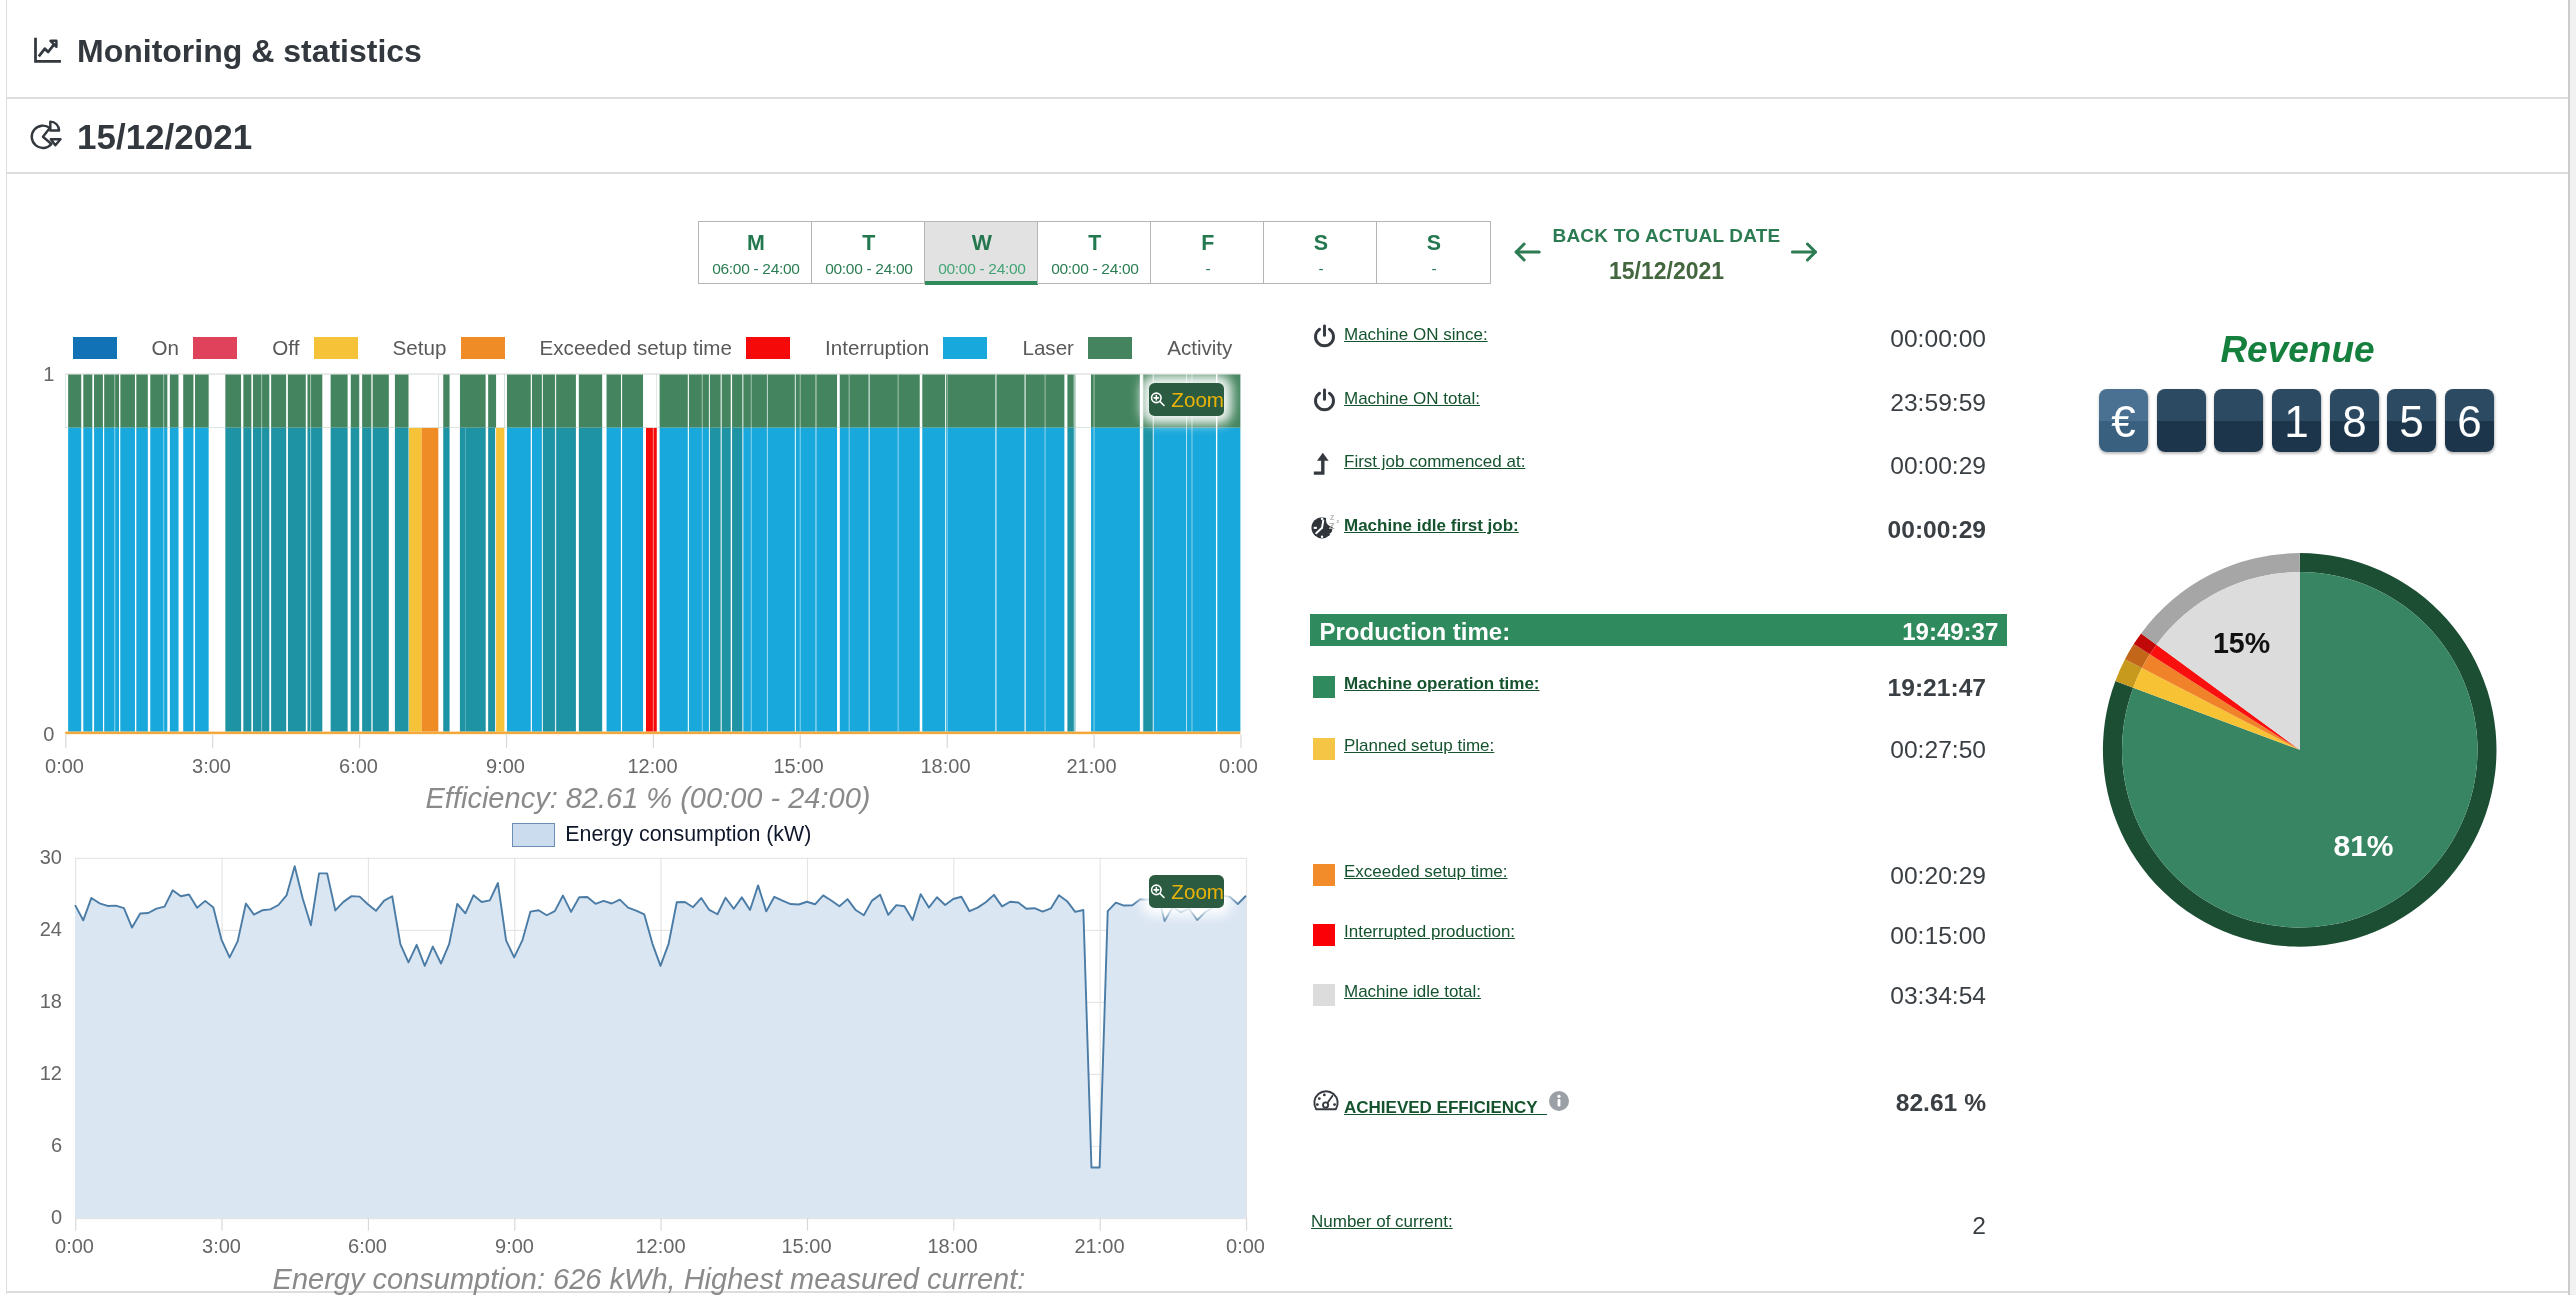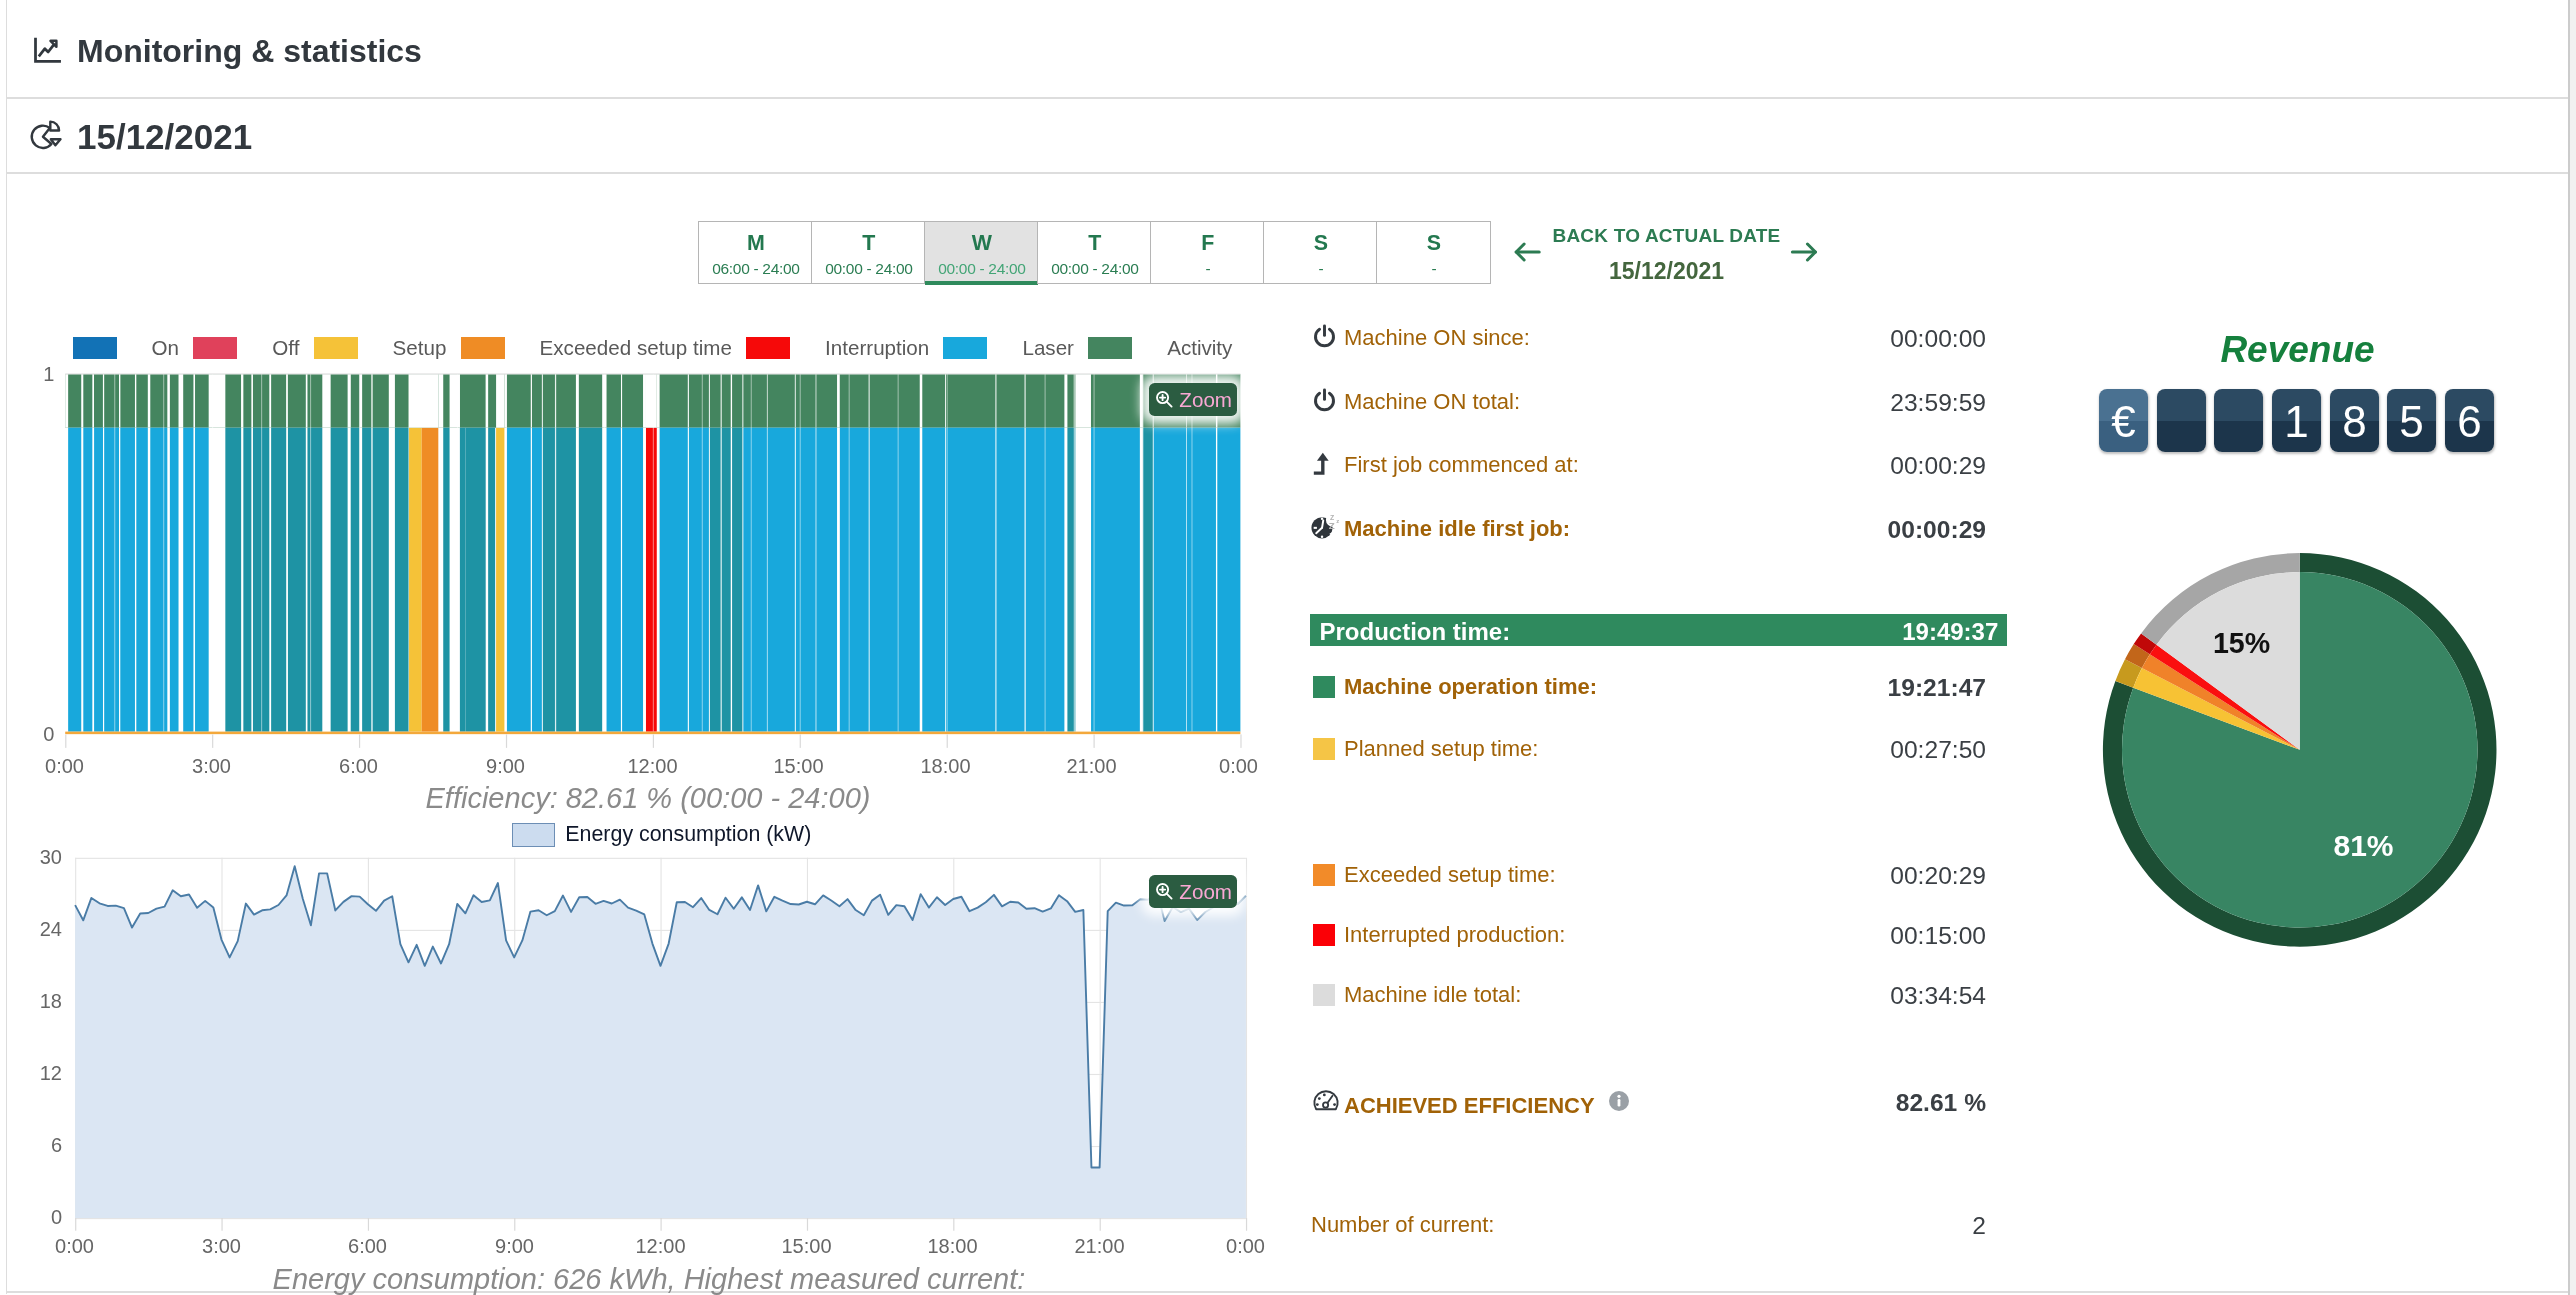--- a/index.html
+++ b/index.html
@@ -47,37 +47,37 @@
 
 svg.chart { position:absolute; left:0; top:0; }
 
 
 .ylab { position:absolute; font-size:20px; color:#666; text-align:right; width:40px; }
 .xlab { position:absolute; font-size:20px; color:#666; text-align:center; width:71px; }
 .cap { position:absolute; font-size:29px; font-style:italic; color:#8a8a8a;
   text-align:center; }
 
 
-.zoom { position:absolute; left:1149px; width:88px; height:33px; background:#2b5c41;
-  border-radius:5.6px; color:#f9a8d4; font-size:20.6px; display:flex; align-items:center;
+.zoom { position:absolute; left:1149px; width:75px; height:33px; background:#2b5c41;
+  border-radius:5.6px; color:#eab308; font-size:20.6px; display:flex; align-items:center;
   justify-content:center; gap:4.8px;
   box-shadow:0 0 11px 8px rgba(255,255,255,0.92); }
 
 
 .elegend { position:absolute; left:512px; top:822px; display:flex; align-items:center; }
 .eb { width:43px; height:24px; background:#ccdcef; border:1.6px solid #6c8eb5;
   margin-right:10.3px; }
 .et { font-size:21.4px; color:#0f172a; }
 
 
 .srow { position:absolute; left:1311px; width:687px; height:0; }
 .ric { position:absolute; left:0; top:-15px; width:30px; }
 .rsw { position:absolute; left:1.6px; top:-11px; width:22px; height:22px; }
-.rlab { position:absolute; left:33px; top:-12.7px; font-size:22px; color:#a16207;
-  white-space:nowrap; }
+.rlab { position:absolute; left:33px; top:-12.7px; font-size:17px; color:#14532d;
+  white-space:nowrap;text-decoration:underline; }
 .rval { position:absolute; right:12px; top:-12.7px; font-size:24.6px; color:#3a3f44;
   text-align:right; }
 .hbar { position:absolute; left:1310px; width:697px; height:32px; color:#fff;
   font-size:24px; font-weight:bold; }
 .hbar span { position:absolute; top:4px; }
 .hbar span:first-child { left:9.5px; }
 .hbar .hv { right:8.7px; }
 
 
 .rtitle { left:2139px; top:329px; width:317px; text-align:center; font-size:37px;

